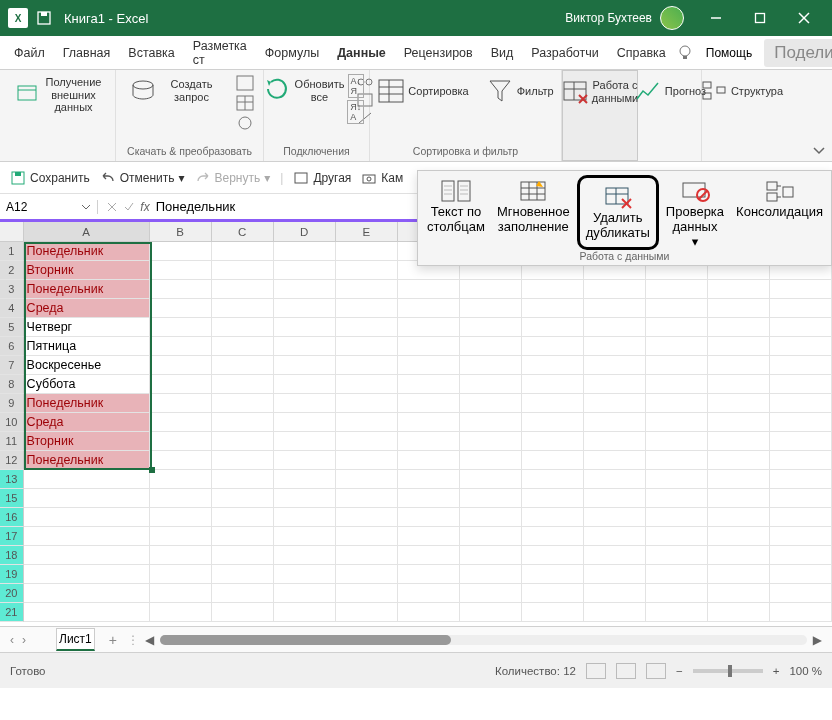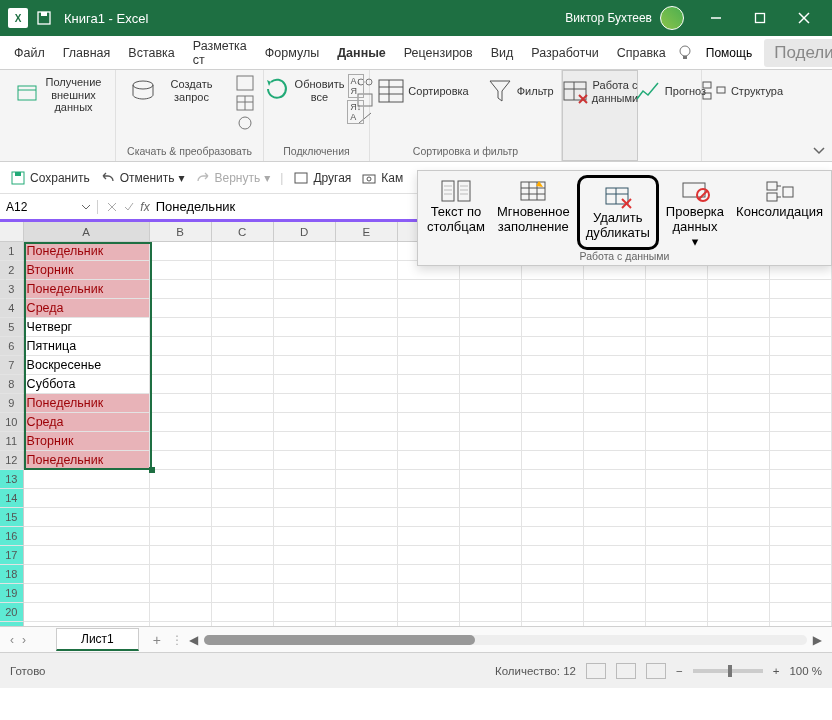--- a/index.html
+++ b/index.html
@@ -61,21 +61,21 @@
 .rowhdr { width: 24px; border-right: 1px solid #ccc; border-bottom: 1px solid #e3e3e3; background:#5eead4; text-align:center; font-size:11px; color:#555; line-height:19px; }
 .rowhdr.sel { background:#ddd; }
 .cell { width:63px; border-right:1px solid #e3e3e3; border-bottom:1px solid #e3e3e3; padding: 0 3px; font-size: 12.5px; line-height: 19px; overflow: hidden; white-space: nowrap; }
 .cell.wide { width: 128px; }
 .cell.dup { background: #e8b3b8; color: #9c0006; }
 .selection-border { position:absolute; border: 2px solid #1e6f42; pointer-events:none; }
 .fill-handle { position:absolute; width:6px; height:6px; background:#1e6f42; pointer-events:none; }
 
 .tabs { height: 26px; border-top: 1px solid #d0d0d0; display:flex; align-items:center; background: #fafafa; }
 .tabnav { display:flex; gap:8px; padding: 0 10px; color:#888; }
-.sheettab { padding: 3px 24px; background:#fff; border: 1px solid #ccc; border-bottom: 2px solid #1e6f42; font-size: 12px; margin-left: 20px; }
+.sheettab { padding: 3px 2px; background:#fff; border: 1px solid #ccc; border-bottom: 2px solid #1e6f42; font-size: 12px; margin-left: 20px; }
 .addtab { margin-left: 14px; color:#888; font-size: 14px; }
 .hscroll { flex:1; display:flex; align-items:center; padding: 0 10px; gap: 6px; }
 .hscroll .track { flex:1; height:10px; background:#eee; border-radius:5px; position:relative; }
 .hscroll .thumb { position:absolute; left:0; width:45%; height:10px; background:#999; border-radius:5px; }
 
 .status { height: 36px; background: #f0f0f0; border-top: 1px solid #d0d0d0; display:flex; align-items:center; padding: 0 10px; font-size: 11.5px; color:#555; }
 .status .right { margin-left:auto; display:flex; align-items:center; gap: 10px; }
 .viewbtn { width: 20px; height: 16px; border: 1px solid #bbb; display:inline-block; }
 .zoomslider { width: 70px; height:4px; background:#ccc; position:relative; }
 .zoomslider::after { content:''; position:absolute; left:50%; top:-4px; width:4px; height:12px; background:#777; }
@@ -620,35 +620,20 @@
         <div class="cell"></div>
         <div class="cell"></div>
         <div class="cell"></div>
         <div class="cell"></div>
         <div class="cell"></div>
         <div class="cell"></div>
         <div class="cell"></div>
         <div class="cell"></div>
       </div>
       <div class="row">
-        <div class="rowhdr">14</div>
-        <div class="cell wide"></div>
-        <div class="cell"></div>
-        <div class="cell"></div>
-        <div class="cell"></div>
-        <div class="cell"></div>
-        <div class="cell"></div>
-        <div class="cell"></div>
-        <div class="cell"></div>
-        <div class="cell"></div>
-        <div class="cell"></div>
-        <div class="cell"></div>
-        <div class="cell"></div>
-      </div>
-      <div class="row">
         <div class="rowhdr">15</div>
         <div class="cell wide"></div>
         <div class="cell"></div>
         <div class="cell"></div>
         <div class="cell"></div>
         <div class="cell"></div>
         <div class="cell"></div>
         <div class="cell"></div>
         <div class="cell"></div>
         <div class="cell"></div>

